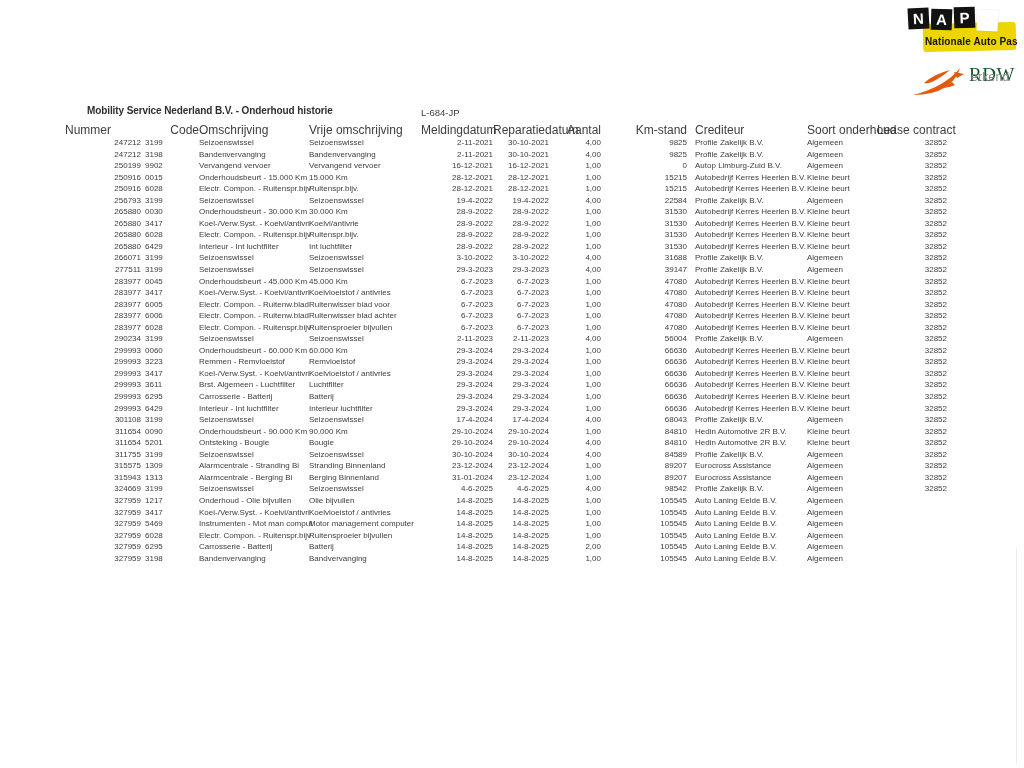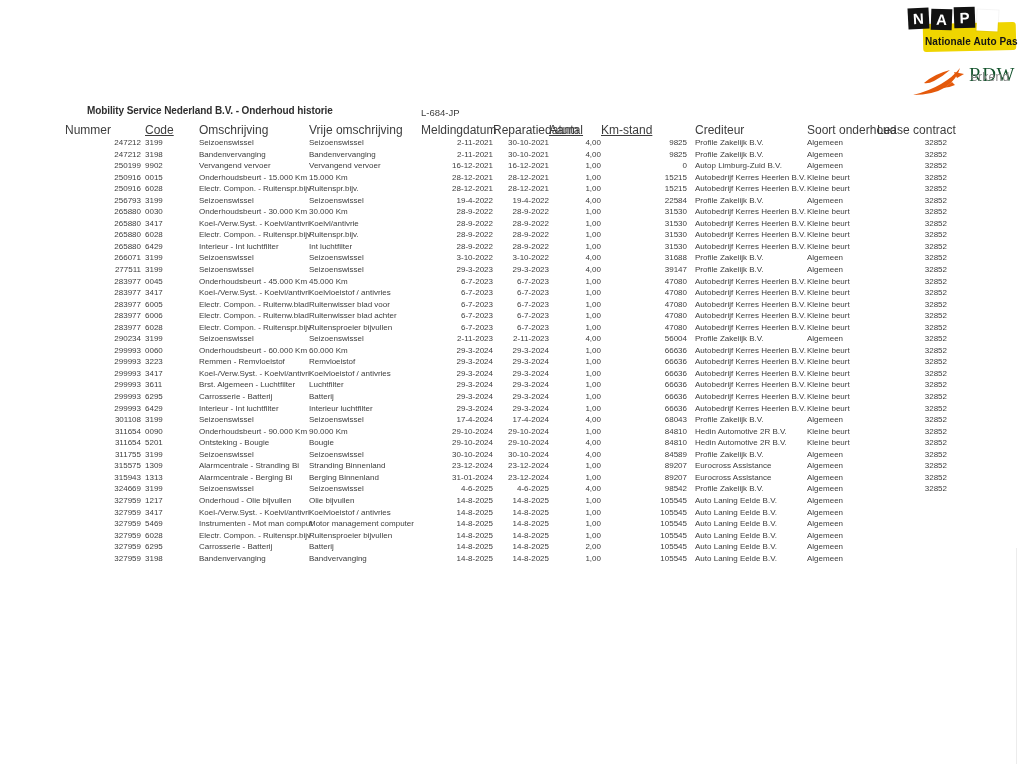--- a/index.html
+++ b/index.html
@@ -30,21 +30,21 @@
     height:13px;line-height:13px;padding:0;vertical-align:top;
     white-space:nowrap;
   }
   #history-table td{
     font-size:8px;color:#3d3d3d;
     height:11.55px;line-height:11.55px;padding:0;
     white-space:nowrap;overflow:visible;vertical-align:top;
   }
   #history-table .a-l{text-align:left;}
   #history-table .a-r{text-align:right;}
-  #history-table .a-c{text-align:left;text-decoration:underline;}
+  #history-table .a-c{text-align:right;}
   #history-table .pad-s{padding-left:4px;}
   #history-table .pad-m{padding-left:8px;}
   
   .nap{position:absolute;left:908px;top:7px;width:110px;height:45px;}
   .nap-band{
     position:absolute;left:15px;top:16px;width:93px;height:28px;
     background:var(--nap-yellow,#efd500);border-radius:3px;
     transform:rotate(-1.2deg);
   }
   .nap-sq{

